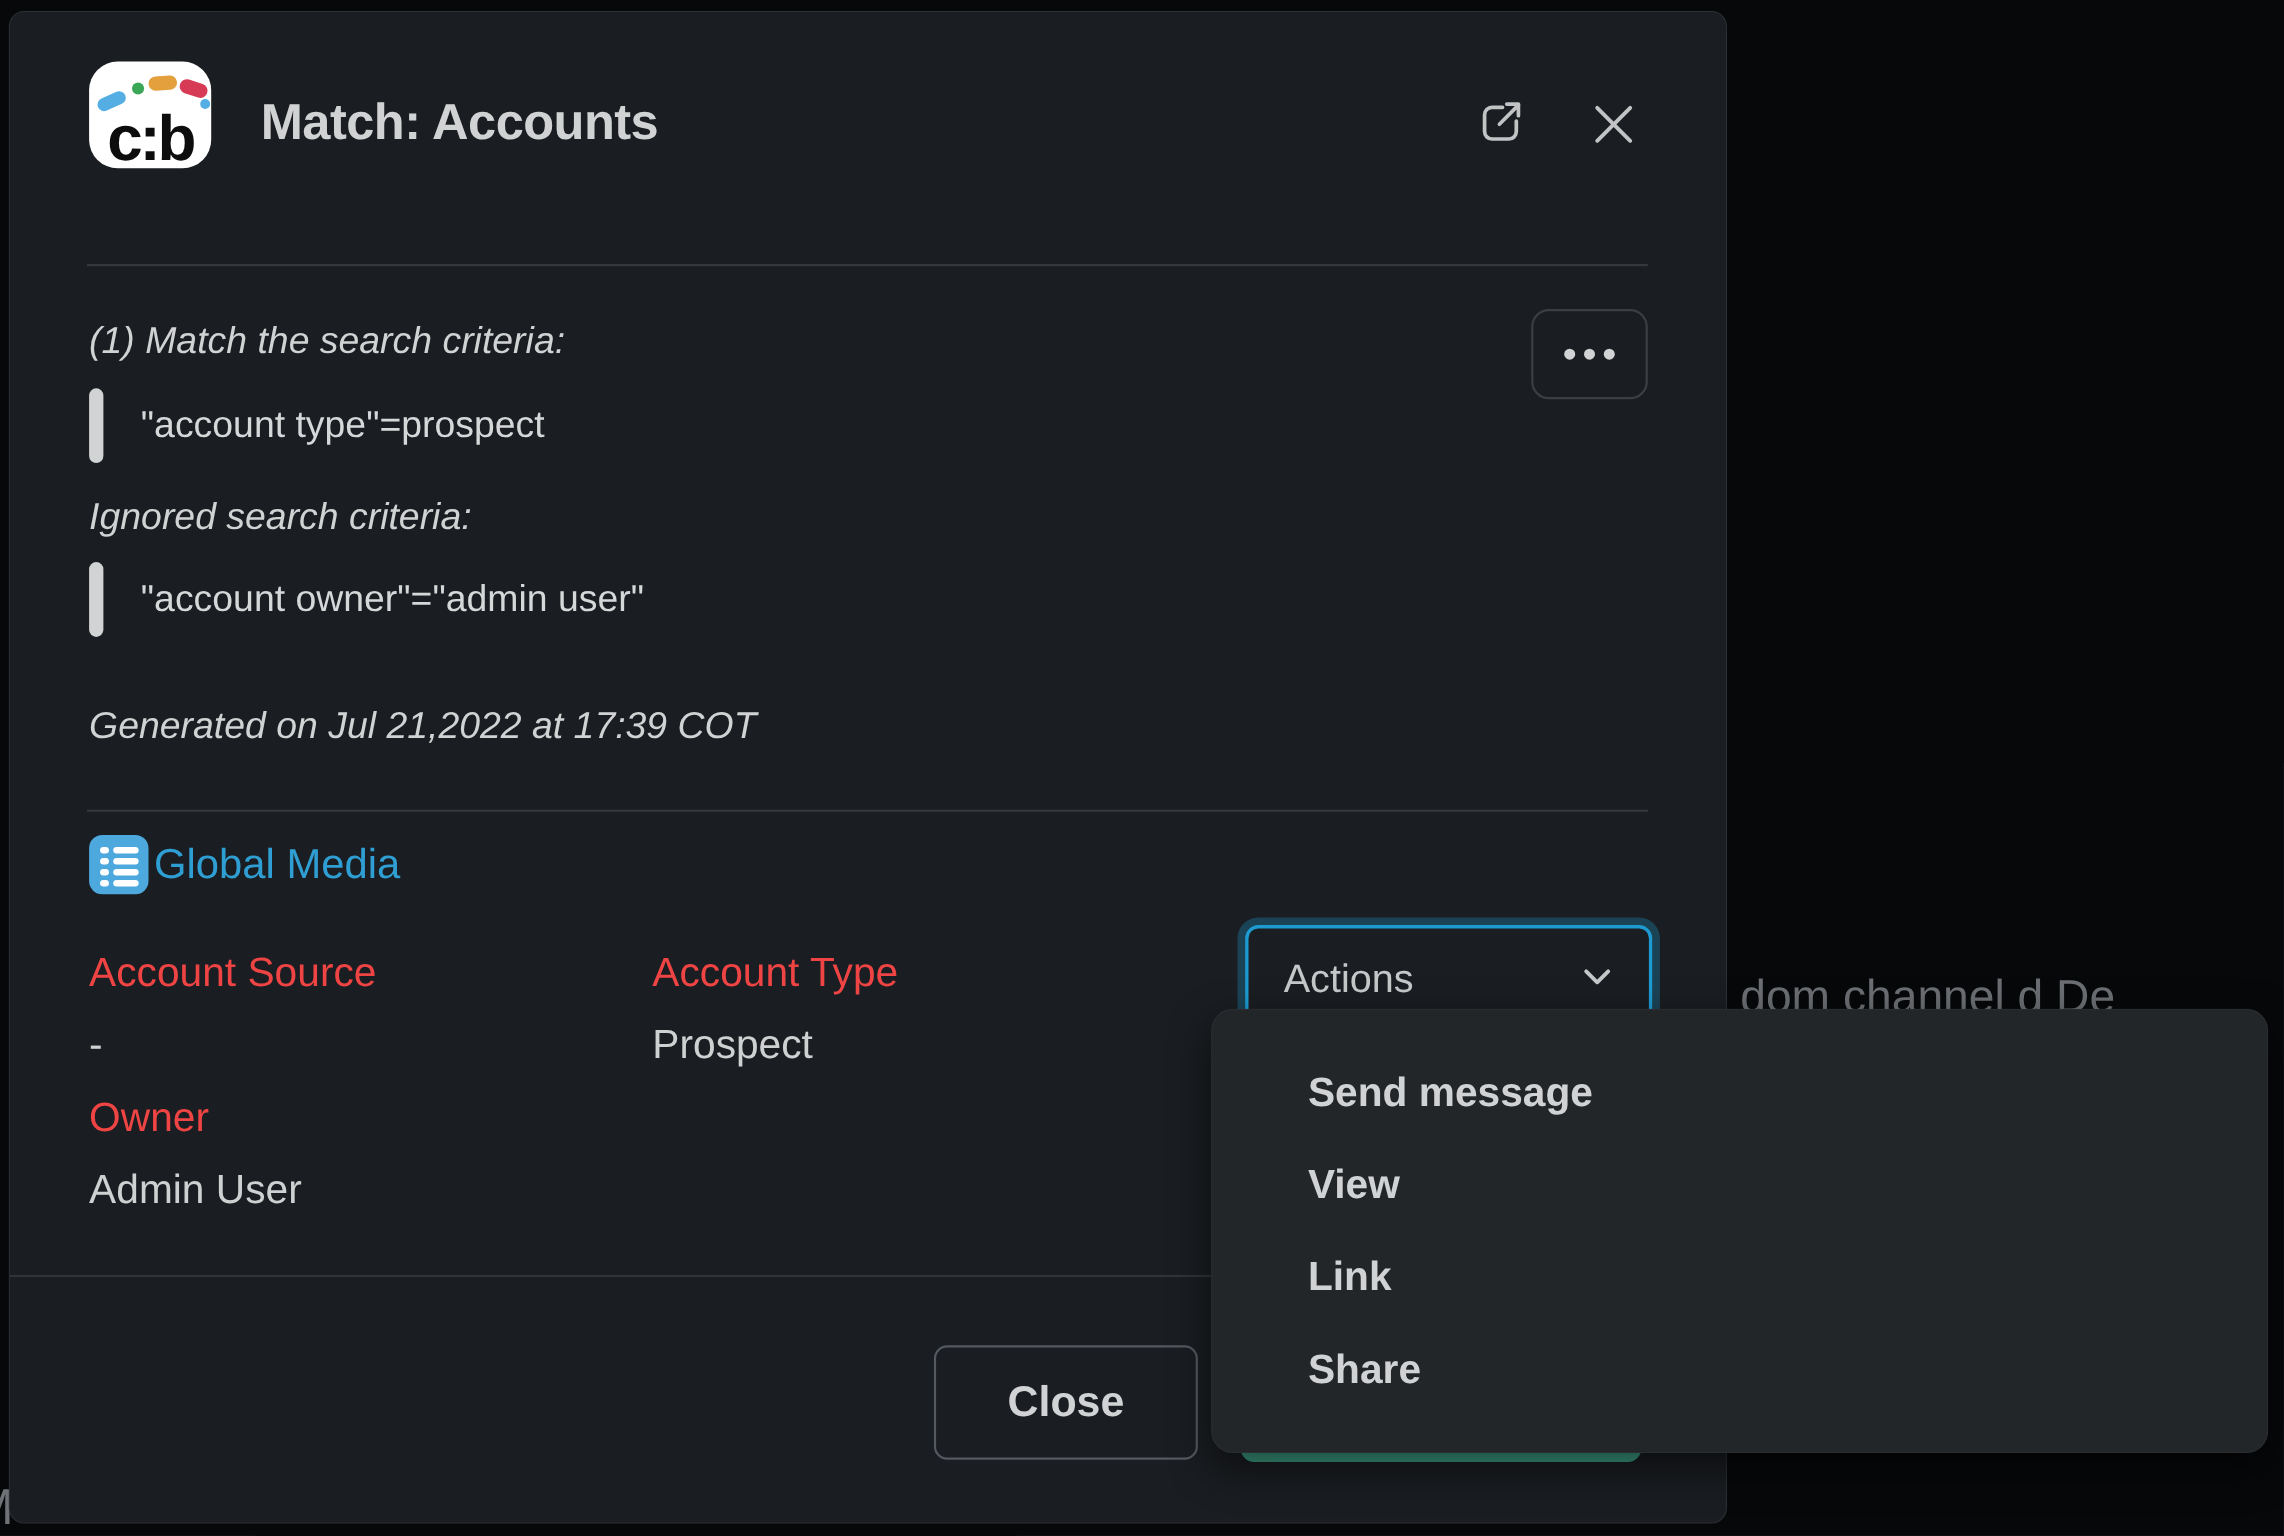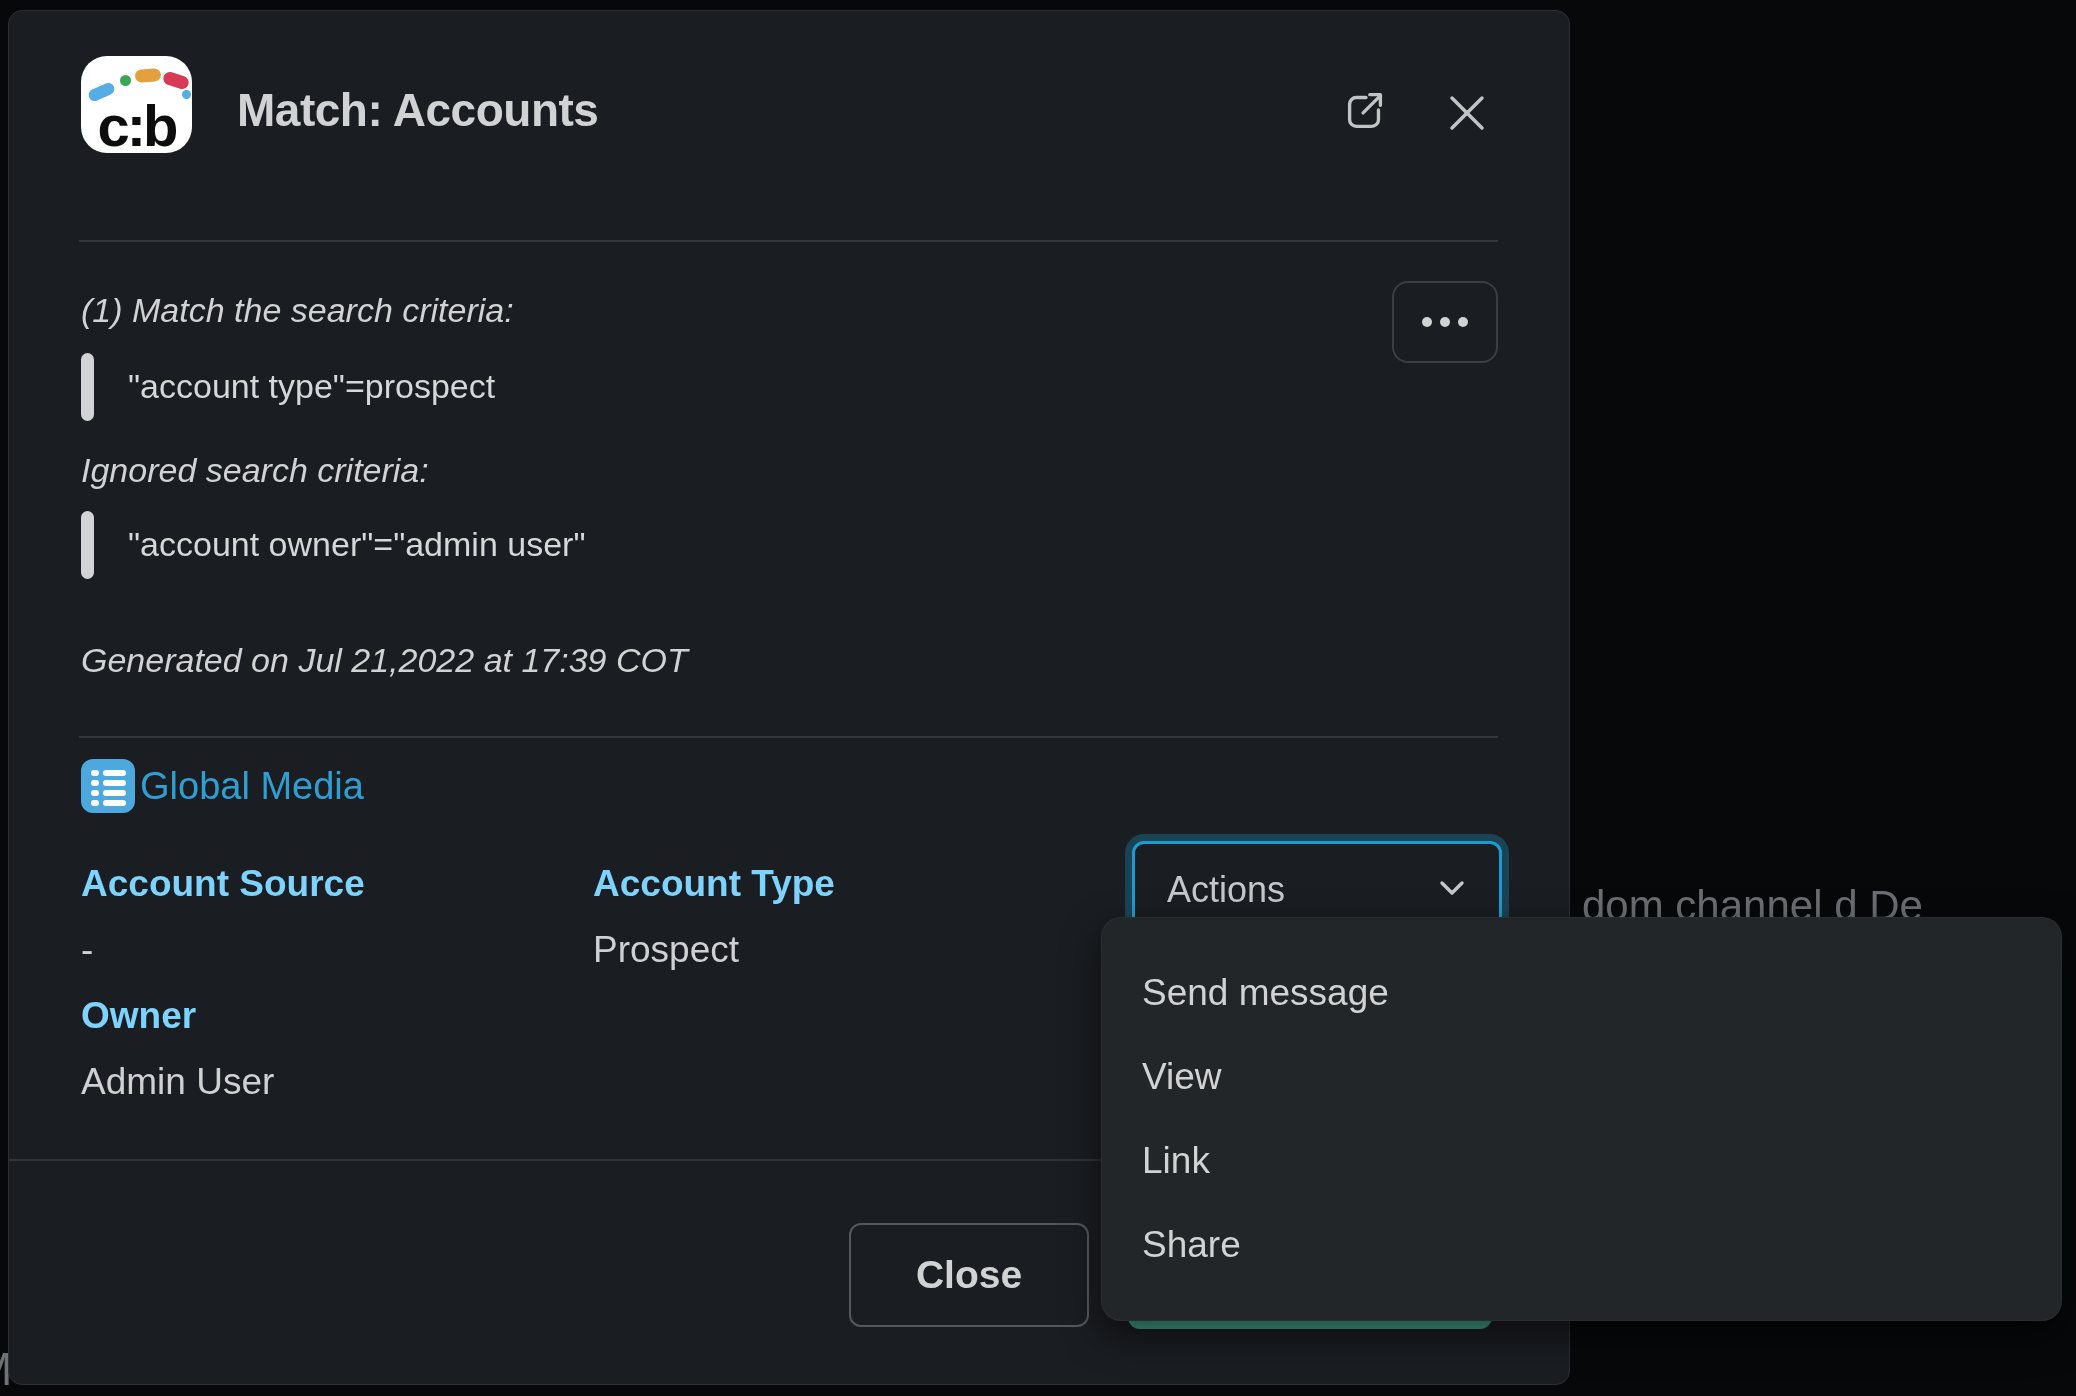--- a/index.html
+++ b/index.html
@@ -64,21 +64,21 @@
     border:2px solid #3b3e43; border-radius:16px; background:transparent;
     display:flex; align-items:center; justify-content:center; gap:8px; cursor:pointer;
   }
   #overflow-button i { width:10px; height:10px; border-radius:50%; background:#d1d2d3; }
 
   
   #record-link { position:absolute; left:72px; top:748px; display:flex; align-items:center; gap:5px; cursor:pointer; }
   #record-list-icon { width:54px; height:54px; border-radius:12px; background:#4da9dd; flex:0 0 auto; }
   #record-link-label { font-size:38px; color:#2f9fd3; }
 
-  .field-label { position:absolute; font-size:37px; font-weight:bold; color:#7dd3fc; }
+  .field-label { position:absolute; font-size:37px; font-weight:normal; color:#ef4444; }
   .field-value { position:absolute; font-size:37px; color:#cfd0d1; }
   .col1 { left:72px; } .col2 { left:584px; }
 
   
   #actions-button {
     position:absolute; left:1123px; top:830px; width:370px; height:98px;
     background:#1a1d21; border:3px solid #1d9bd1; border-radius:12px;
     box-shadow:0 0 0 7px rgba(29,155,209,0.30);
     display:flex; align-items:center; justify-content:space-between;
     padding:0 34px 0 32px; cursor:pointer;
@@ -97,22 +97,22 @@
     background:#3ea184; border-radius:12px;
   }
 
   
   #actions-menu {
     position:absolute; left:1101px; top:917px; width:961px; height:404px;
     background:#232629; border:1px solid rgba(255,255,255,0.04); border-radius:20px;
     box-shadow:0 14px 36px rgba(0,0,0,0.55); z-index:5;
   }
   .menu-item {
-    position:absolute; left:0; width:100%; height:74px; padding-left:40px;
-    display:flex; align-items:center; font-size:37px; color:#d1d2d3; cursor:pointer;
+    position:absolute; left:0; width:100%; height:74px; padding-left:87px;
+    display:flex; align-items:center; font-size:37px; color:#d1d2d3; cursor:pointer;font-weight:bold;
   }
   #menu-item-0 { top:38px; } #menu-item-1 { top:122px; }
   #menu-item-2 { top:206px; } #menu-item-3 { top:290px; }
 </style>
 </head>
 <body>
 
 <div id="artifact-right" class="artifact">dom channel d De</div>
 
 <div id="artifact-corner" class="artifact">M</div>

